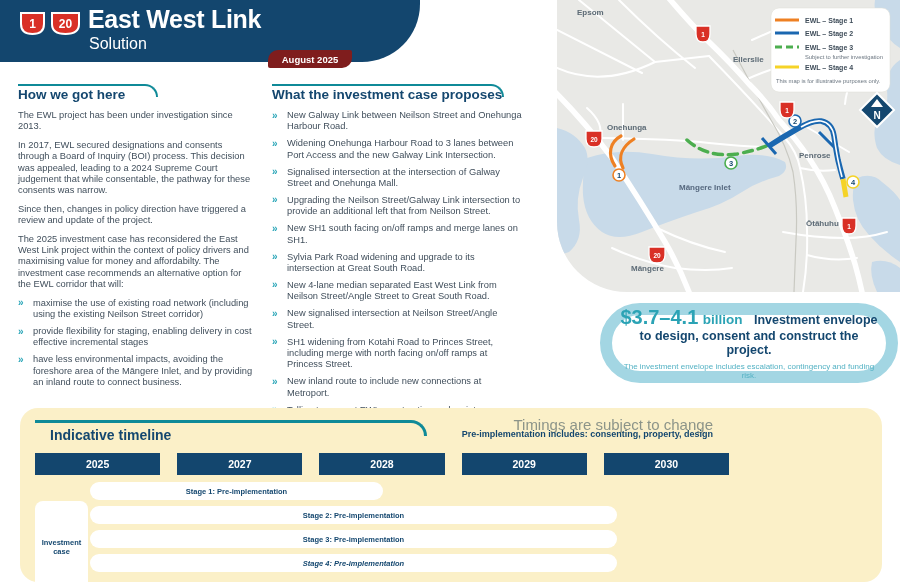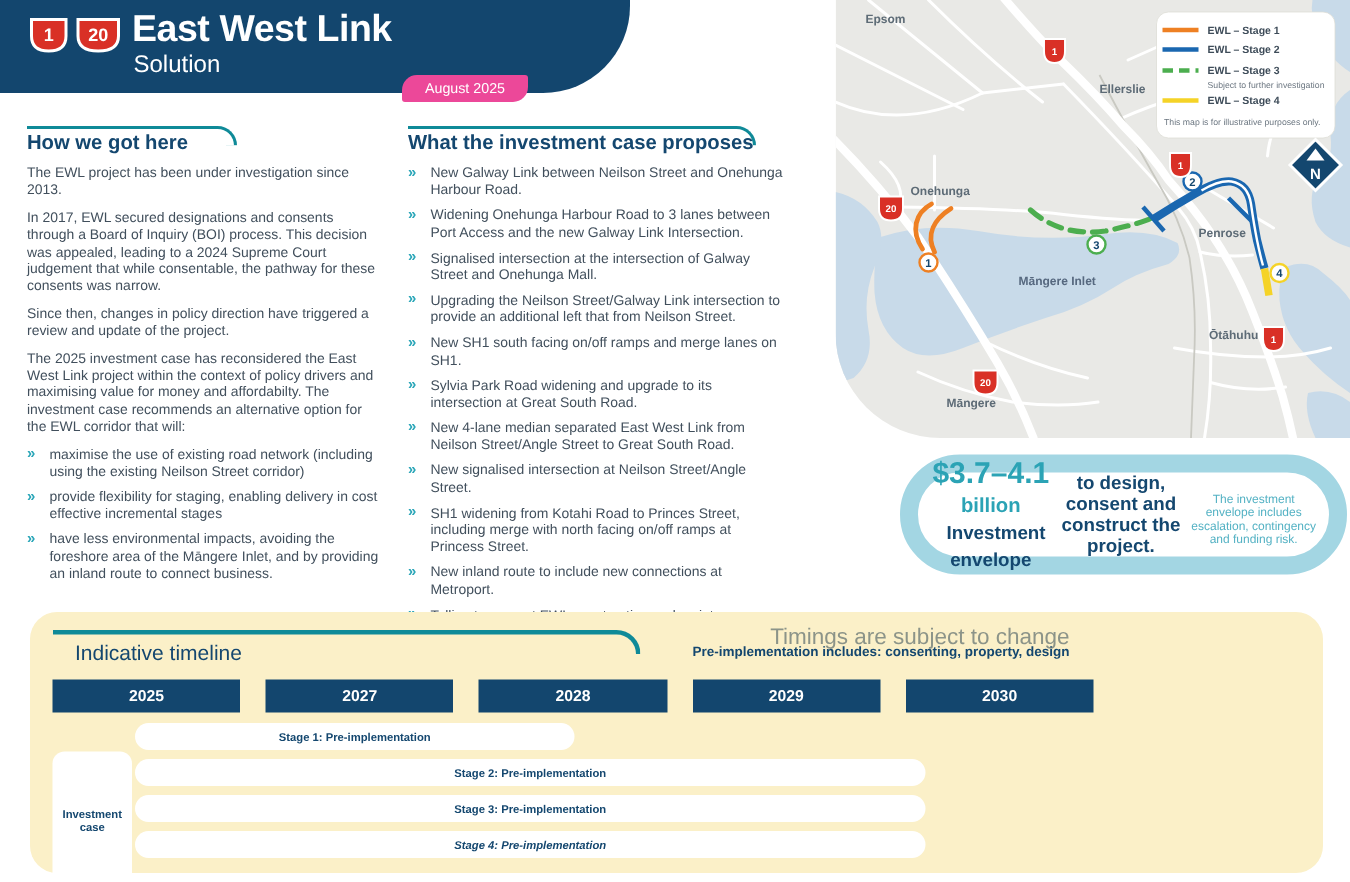--- a/index.html
+++ b/index.html
@@ -9,22 +9,22 @@
     font-family:"Liberation Sans", sans-serif; overflow:hidden;
   }
   
   .header { position:absolute; left:0; top:0; width:420px; height:62px;
     background:#13466E; border-bottom-right-radius:58px; }
   .shields { position:absolute; left:19px; top:11px; display:flex; gap:4px; }
   .hdr-title { position:absolute; left:88px; top:5px; color:#fff; font-size:25px;
     font-weight:bold; letter-spacing:-0.3px; }
   .hdr-sub { position:absolute; left:89px; top:35px; color:#fff; font-size:16px; font-weight:400; }
   .badge { position:absolute; left:268px; top:50px; width:84px; height:18px;
-    background:#ec4899; border-radius:10px 2px 10px 2px; color:#fff; font-size:9.5px;
-    display:flex; align-items:center; justify-content:center; font-weight:400; }
+    background:#7f1d1d; border-radius:10px 2px 10px 2px; color:#fff; font-size:9.5px;
+    display:flex; align-items:center; justify-content:center; font-weight:700; }
   
   .sec { position:absolute; top:84px; }
   .sec-how  { left:18px;  width:238px; }
   .sec-prop { left:272px; width:250px; }
   .swoosh { height:13px; border-top:2.5px solid #0F8A98; border-right:2.5px solid #0F8A98;
     border-top-right-radius:13px; margin-bottom:-10px; }
   .sec-how  .swoosh { width:140px; }
   .sec-prop .swoosh { width:232px; }
   .sec h2 { color:#14476F; font-size:13.5px; font-weight:bold; margin:0 0 8px; }
   .sec p { color:#414F5C; font-size:9.3px; line-height:11.4px; margin:0 0 7px; }
@@ -33,32 +33,32 @@
     line-height:11.4px; margin-bottom:5.5px; }
   .blist li::before { content:"\00BB"; position:absolute; left:0; top:-0.5px;
     color:#2AA6B8; font-weight:bold; font-size:10px; }
   
   .map { position:absolute; left:557px; top:0; width:343px; height:292px;
     border-bottom-left-radius:70px; overflow:hidden; }
   .map svg { display:block; }
   
   .callout { position:absolute; left:600px; top:303px; width:298px; height:80px;
     border:12px solid #A3D6E3; border-radius:44px; background:#fff;
-    display:flex; flex-direction:row; justify-content:center; align-items:center;
+    display:flex; flex-direction:column; justify-content:center; align-items:center;
     text-align:center; padding:0 6px; }
   .callout .big  { color:#2BA3B5; font-size:20px; font-weight:bold; }
   .callout .unit { color:#2BA3B5; font-size:13.5px; font-weight:bold; }
   .callout .lead, .callout .line2 { color:#14476F; font-size:12.5px; font-weight:600; }
   .callout .foot { color:#54B2C4; font-size:8px; margin-top:5px; }
   
   .timeline { position:absolute; left:20px; top:408px; width:862px; height:174px;
     background:#FBF0C8; border-radius:18px; }
   .tl-swoosh { position:absolute; left:15px; top:12px; width:392px; height:16px;
     border-top:3px solid #0F8A98; border-right:3px solid #0F8A98; border-top-right-radius:16px; }
-  .tl-title { position:absolute; left:15px; top:19px; color:#14476F; font-size:14px; font-weight:normal;padding-left:15px; }
+  .tl-title { position:absolute; left:15px; top:19px; color:#14476F; font-size:14px; font-weight:bold;padding-left:15px; }
   .tl-note1 { position:absolute; right:169px; top:8px;  color:#8C9489; font-size:15px; }
   .tl-note2 { position:absolute; right:169px; top:21px; color:#14476F; font-size:9px; font-weight:bold; }
   .tl-years { position:absolute; left:15px; top:45px; width:694px; display:flex; gap:17px;align-items:center; }
   .tl-years .yr { flex:1; height:22px; background:#13466E; color:#fff; font-size:10.5px;
     font-weight:bold; display:flex; align-items:center; justify-content:center; }
   .tl-grid { position:absolute; left:15px; top:73px; width:832px; height:95px; }
   .tl-case { position:absolute; left:0; top:1px; width:53px; height:91px; background:#fff;
     border-radius:8px; color:#14476F; font-size:7.5px; font-weight:600; text-align:center;
     display:flex; align-items:center; justify-content:center; padding:0 6px;margin-top:19px; }
   .bar { position:absolute; left:55px; height:18px; background:#fff; border-radius:9px;

